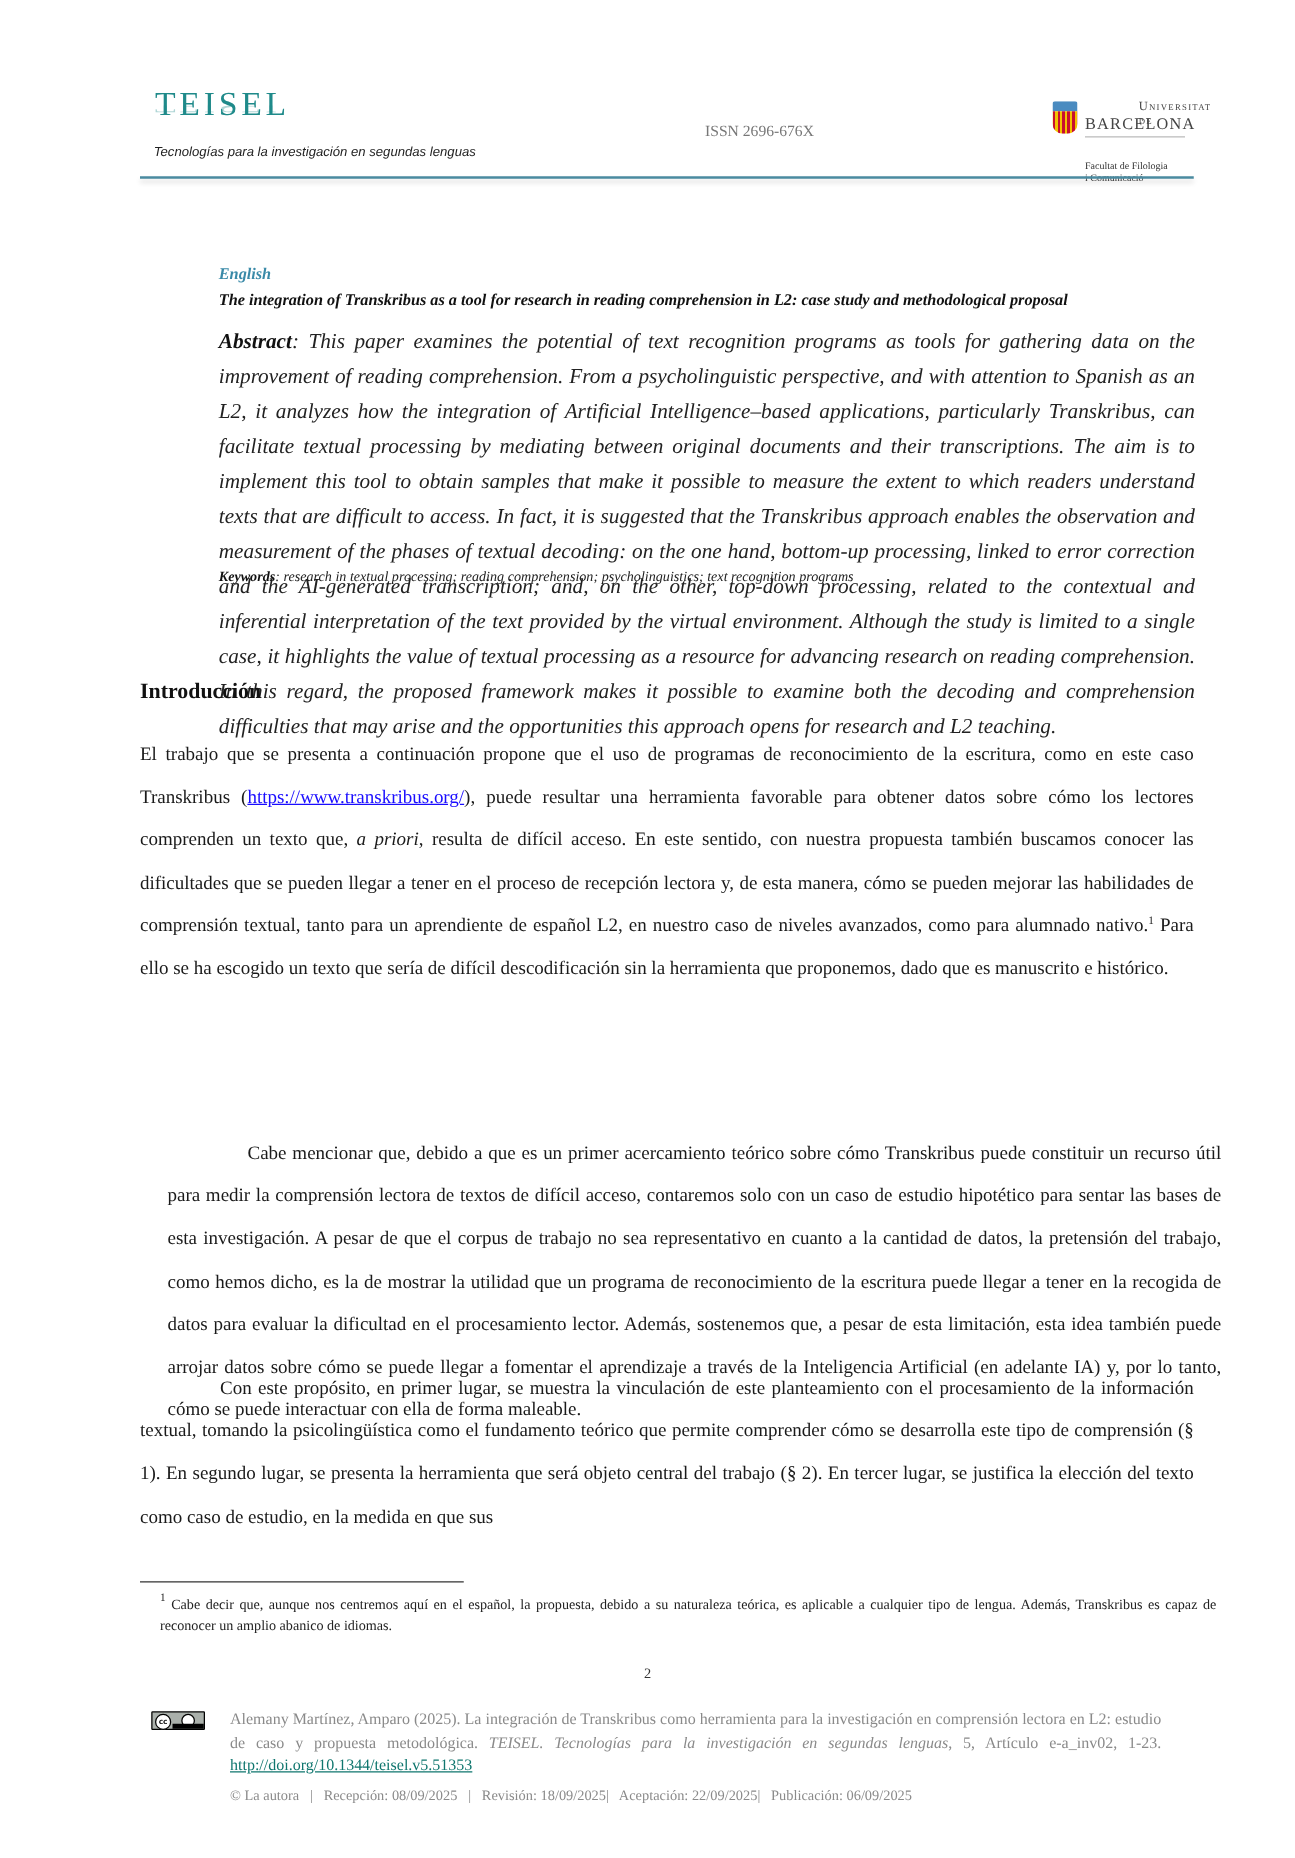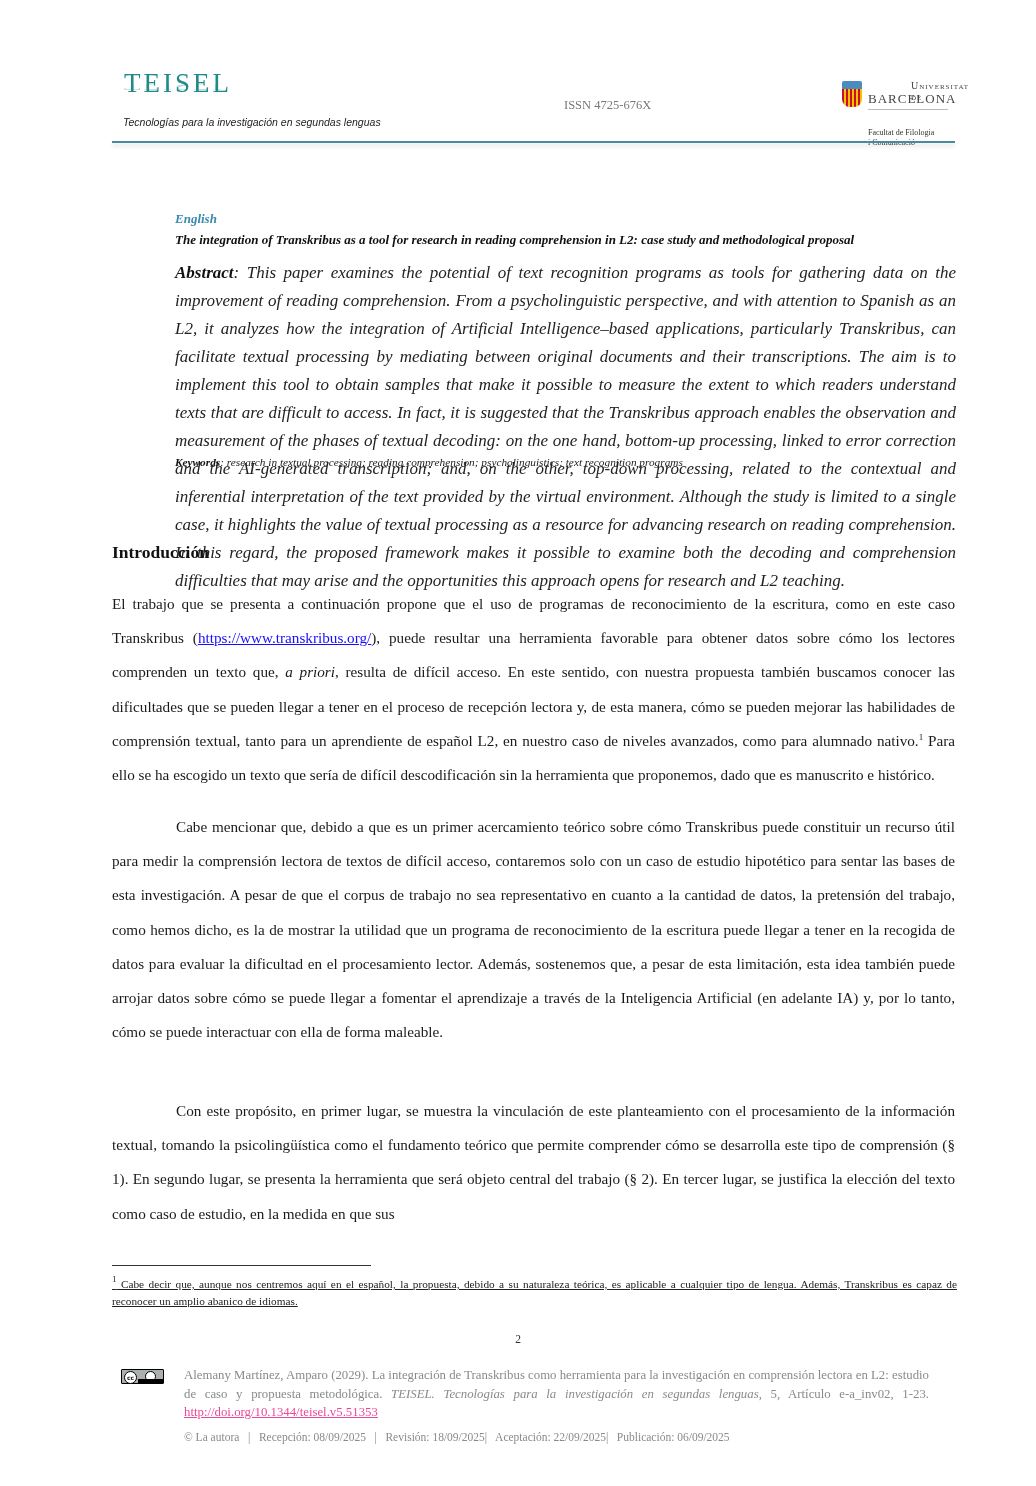--- a/index.html
+++ b/index.html
@@ -27,48 +27,48 @@
   .eng-label { left: 175px; top: 211px; font-style: italic; font-weight: bold; font-size: 13px; color: #3a8aa8; }
   .eng-title { left: 175px; top: 232px; font-style: italic; font-weight: bold; font-size: 13px; color: #111; white-space: nowrap; }
   .abstract { left: 175px; top: 259px; width: 781px; font-style: italic; font-size: 17px; line-height: 28px; text-align: justify; color: #222; }
   .abstract b, .keywords b { font-weight: bold; color: #111; }
   .keywords { left: 175px; top: 456px; width: 781px; font-style: italic; font-size: 11.3px; color: #222; }
 
   
   .section-title { left: 112px; top: 542px; font-weight: bold; font-size: 17.5px; color: #111; }
   .body-text { left: 112px; width: 843px; font-size: 15.2px; line-height: 34.2px; text-align: justify; color: #1a1a1a; }
   .p1 { top: 587px; }
-  .p2 { top: 810px; }
+  .p2 { top: 906px; margin-left: 22px; }
   .p3 { top: 1094px; }
   .indent { text-indent: 64px; }
   .link { color: #1a0dff; text-decoration: underline; }
   sup { font-size: 9px; vertical-align: 6px; line-height: 0; }
 
   
   .fn-rule { left: 112px; top: 1265px; width: 259px; border-top: 1px solid #333; }
-  .footnote { left: 112px; top: 1276px; width: 845px; font-size: 11.3px; line-height: 17px; color: #222; text-align: justify; text-decoration: underline; }
+  .footnote { left: 128px; top: 1276px; width: 845px; font-size: 11.3px; line-height: 17px; color: #222; text-align: justify; }
   .page-num { left: 0; width: 1036px; top: 1333px; text-align: center; font-size: 11.5px; color: #333; }
 
   
   .cc-badge { left: 121px; top: 1369px; width: 43px; height: 15px; background: #aab0ab; border: 1px solid #000; border-radius: 1px; box-sizing: border-box; }
   .cc-badge .cc { position: absolute; left: 2px; top: 1px; width: 11px; height: 11px; border-radius: 50%; background: #fff; border: 1px solid #000; font-size: 6px; line-height: 11px; text-align: center; font-family: "DejaVu Sans", sans-serif; font-weight: bold; }
   .cc-badge .by { position: absolute; left: 23px; top: 1px; width: 9px; height: 9px; border-radius: 50%; background: #fff; border: 1px solid #000; }
   .cc-badge .bar { position: absolute; left: 16px; right: 0; bottom: 0; height: 4px; background: #000; }
   .citation { left: 184px; top: 1366px; width: 745px; font-size: 12.8px; line-height: 18.5px; color: #8a8a8a; text-align: justify; }
   .citation i { font-style: italic; }
-  .citation .link { color: #ec4899; }
+  .citation .link { color: #0f766e; }
   .dates { left: 184px; top: 1431px; font-size: 11.5px; color: #8a8a8a; white-space: pre; }
 </style>
 </head>
 <body>
 
 <div class="abs logo-teisel">TEISEL</div>
 <div class="abs logo-reflect">TEISEL</div>
 <div class="abs tagline">Tecnologías para la investigación en segundas lenguas</div>
-<div class="abs issn">ISSN 4725-676X</div>
+<div class="abs issn">ISSN 2696-676X</div>
 <div class="abs ub-logo">
   <div class="ub-shield">
       <div class="top"></div>
       <div class="bot"></div>
     </div>
   <div class="ub-name1">Universitat de</div>
   <div class="ub-name2">BARCELONA</div>
   <div class="ub-line"></div>
   <div class="ub-fac">
     <span>Facultat de Filologia</span><br>
@@ -93,14 +93,14 @@
 <div class="abs fn-rule"></div>
 <div class="abs footnote"><sup>1</sup><span> Cabe decir que, aunque nos centremos aquí en el español, la propuesta, debido a su naturaleza teórica, es aplicable a cualquier tipo de lengua. Además, Transkribus es capaz de reconocer un amplio abanico de idiomas.</span></div>
 
 <div class="abs page-num">2</div>
 
 <div class="abs cc-badge">
   <div class="cc">cc</div>
   <div class="by"></div>
   <div class="bar"></div>
 </div>
-<div class="abs citation"><span>Alemany Martínez, Amparo (2029). La integración de Transkribus como herramienta para la investigación en comprensión lectora en L2: estudio de caso y propuesta metodológica. </span><i>TEISEL. Tecnologías para la investigación en segundas lenguas</i><span>, 5, Artículo e-a_inv02, 1-23. </span><a class="link">http://doi.org/10.1344/teisel.v5.51353</a></div>
+<div class="abs citation"><span>Alemany Martínez, Amparo (2025). La integración de Transkribus como herramienta para la investigación en comprensión lectora en L2: estudio de caso y propuesta metodológica. </span><i>TEISEL. Tecnologías para la investigación en segundas lenguas</i><span>, 5, Artículo e-a_inv02, 1-23. </span><a class="link">http://doi.org/10.1344/teisel.v5.51353</a></div>
 <div class="abs dates">© La autora   |   Recepción: 08/09/2025   |   Revisión: 18/09/2025|   Aceptación: 22/09/2025|   Publicación: 06/09/2025</div>
 
 </body></html>

